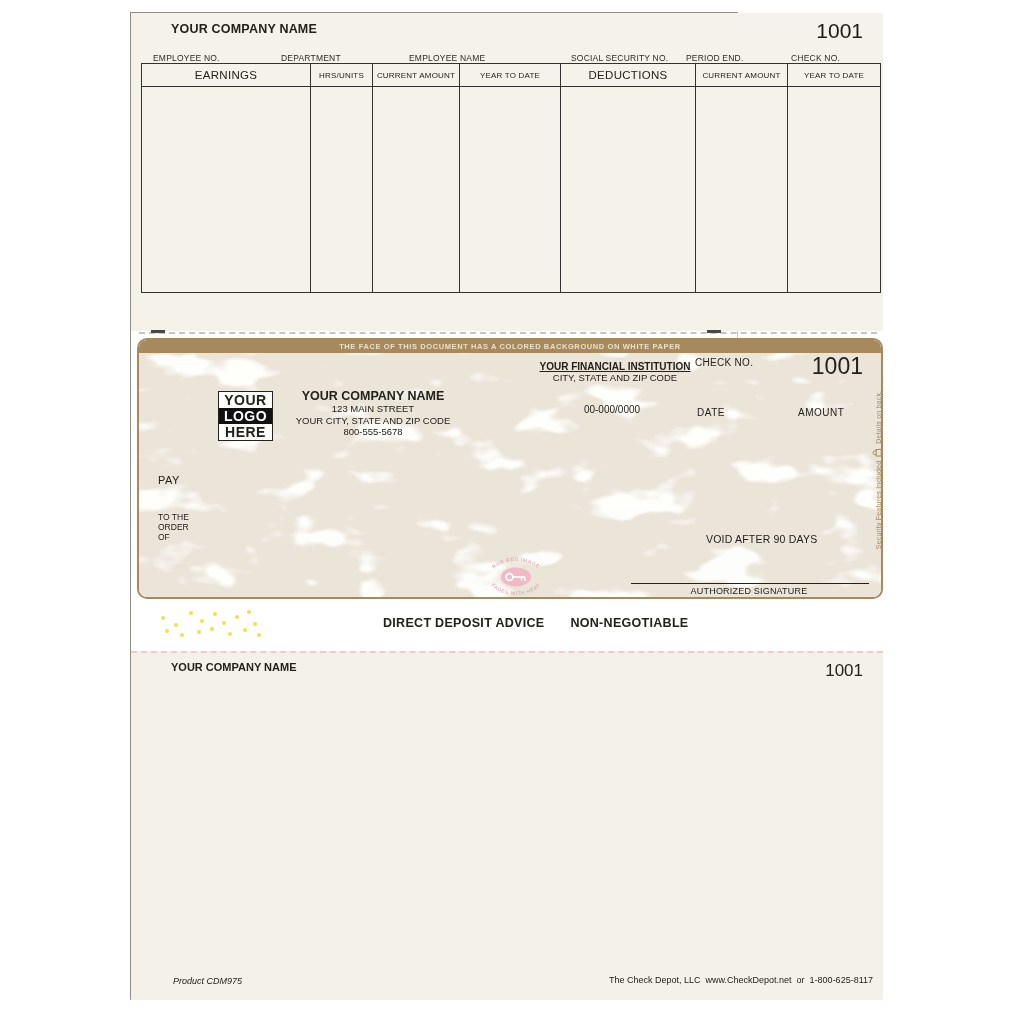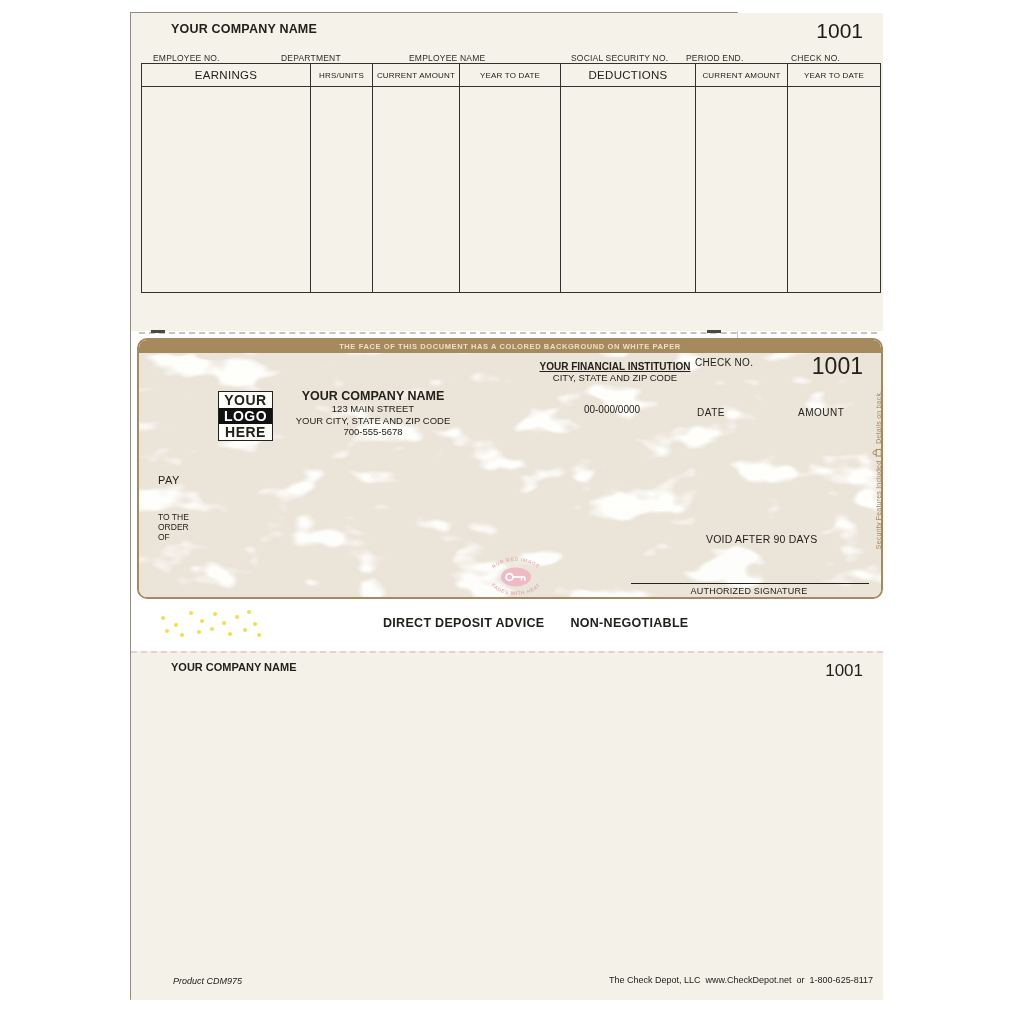--- a/index.html
+++ b/index.html
@@ -151,21 +151,21 @@
     <div class="ck logo-box">
       <div class="logo-line">YOUR</div>
       <div class="logo-line logo-mid">LOGO</div>
       <div class="logo-line">HERE</div>
     </div>
 
     <div class="ck company-block">
       <div class="co-name">YOUR COMPANY NAME</div>
       <div class="co-line">123 MAIN STREET</div>
       <div class="co-line">YOUR CITY, STATE AND ZIP CODE</div>
-      <div class="co-line">700-555-5678</div>
+      <div class="co-line">800-555-5678</div>
     </div>
 
     <div class="ck pay-label">PAY</div>
     <div class="ck order-of">TO THE
 ORDER
 OF</div>
     <div class="ck void-text">VOID AFTER 90 DAYS</div>
     <div class="ck sig-line"></div>
     <div class="ck sig-label">AUTHORIZED SIGNATURE</div>
 

